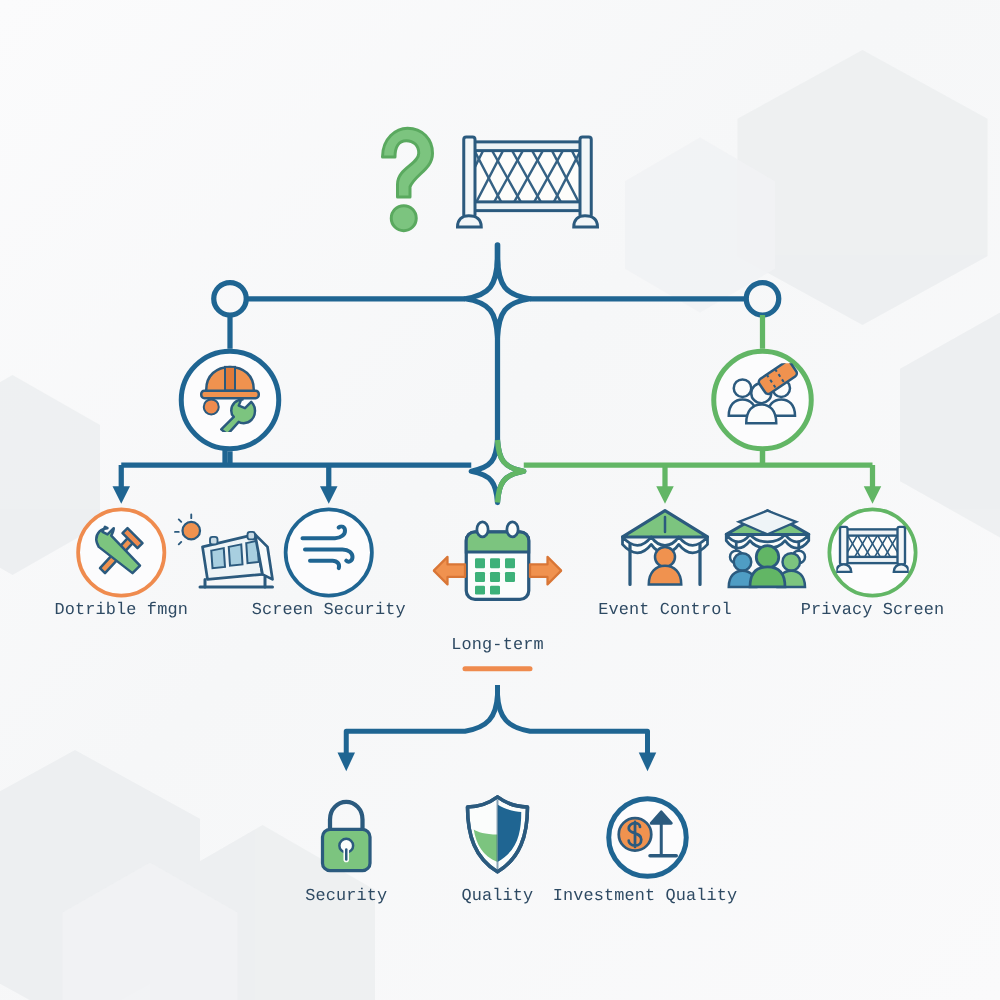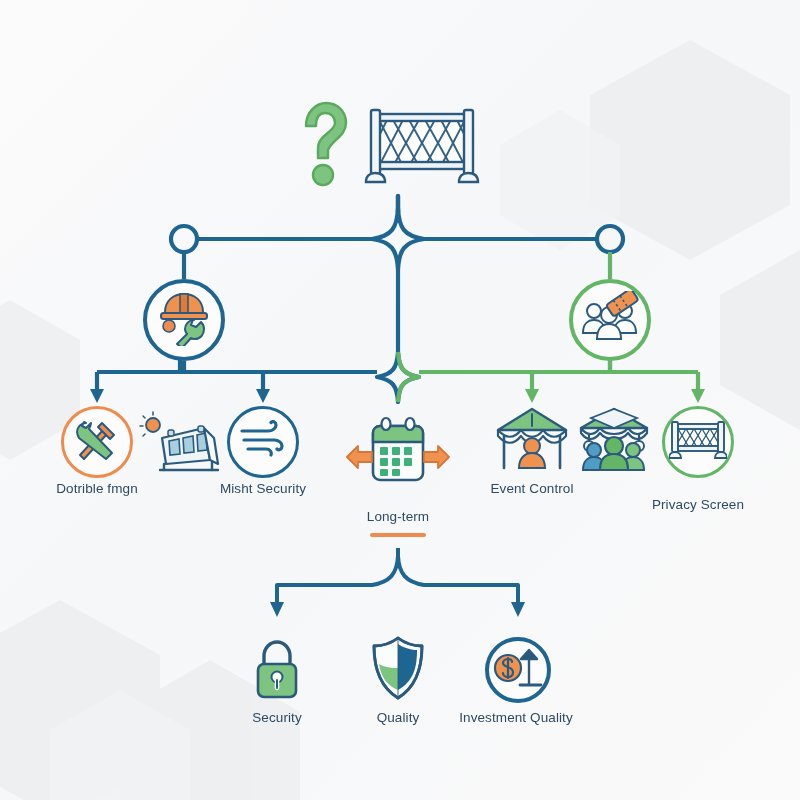--- a/index.html
+++ b/index.html
@@ -6,21 +6,21 @@
     margin: 0;
     padding: 0;
     background: #ffffff;
   }
   #canvas {
     position: relative;
     width: 800px;
     height: 800px;
     overflow: hidden;
     background: linear-gradient(135deg, #fbfbfc 0%, #f6f7f8 45%, #fafafb 100%);
-    font-family: Liberation Sans, sans-serif;
+    font-family: Liberation Mono, monospace;
   }
   #bg-hex {
     position: absolute;
     left: 0; top: 0;
     width: 800px; height: 800px;
     pointer-events: none;
   }
   #wires {
     position: absolute;
     left: 0; top: 0;
@@ -208,21 +208,21 @@
   <div class="ring" style="left:263px; top:442px; width:72px; height:72px; border:3.6px solid #1f6592;"></div>
   <div class="node" style="left:263px; top:442px;">
     <svg width="50" height="40" viewBox="0 0 50 40">
       <g fill="none" stroke="#1f6592" stroke-width="3.2" stroke-linecap="round">
         <path d="M4,11 L30,11 C35,11 38,8 38,5 C38,2 35,0.5 33,2.5"></path>
         <path d="M6,20 L36,20 C41,20 44,23 44,26 C44,29 41,31 39,29"></path>
         <path d="M10,29 L28,29 C32,29 34,32 33,35"></path>
       </g>
     </svg>
   </div>
-  <div class="label" style="left:263px; top:481px;">Misht Security</div>
+  <div class="label" style="left:263px; top:481px;">Screen Security</div>
 
   <div class="node" style="left:398px; top:455px;">
     <svg width="104" height="78" viewBox="0 0 104 78">
       <rect x="27" y="12" width="50" height="54" rx="7" fill="#fbfdfc" stroke="#2b5a7e" stroke-width="2.6"></rect>
       <path d="M27,19 C27,15 30,12 34,12 L70,12 C74,12 77,15 77,19 L77,28 L27,28 Z" fill="#7cc47f" stroke="#2b5a7e" stroke-width="2.4"></path>
       <ellipse cx="40" cy="10" rx="4.5" ry="6" fill="#fbfdfc" stroke="#2b5a7e" stroke-width="2.2"></ellipse>
       <ellipse cx="64" cy="10" rx="4.5" ry="6" fill="#fbfdfc" stroke="#2b5a7e" stroke-width="2.2"></ellipse>
       <g fill="#3db179">
         <rect x="34" y="33" width="8" height="8" rx="1"></rect>
           <rect x="46" y="33" width="8" height="8" rx="1"></rect>
@@ -278,21 +278,21 @@
         <path d="M50,8 L37,30 M42,8 L29,30 M34,8 L21,30 M26,8 L13,30 M18,8 L8,25"></path>
       </g>
       <rect x="6" y="5" width="46" height="5" fill="#eef3f6" stroke="#2b5a7e" stroke-width="1.9"></rect>
       <rect x="6" y="27" width="46" height="5" fill="#eef3f6" stroke="#2b5a7e" stroke-width="1.9"></rect>
       <rect x="3" y="3" width="6" height="30" rx="1.5" fill="#f2f6f8" stroke="#2b5a7e" stroke-width="1.9"></rect>
       <rect x="49" y="3" width="6" height="30" rx="1.5" fill="#f2f6f8" stroke="#2b5a7e" stroke-width="1.9"></rect>
       <path d="M0,39 C0,35 3,33 6,33 C9,33 12,35 12,39 Z" fill="#f2f6f8" stroke="#2b5a7e" stroke-width="1.9"></path>
       <path d="M46,39 C46,35 49,33 52,33 C55,33 58,35 58,39 Z" fill="#f2f6f8" stroke="#2b5a7e" stroke-width="1.9"></path>
     </svg>
   </div>
-  <div class="label" style="left:698px; top:481px;margin-top:16px;">Privacy Screen</div>
+  <div class="label" style="left:698px; top:481px;">Privacy Screen</div>
 
   <div class="node" style="left:277px; top:672px;">
     <svg width="52" height="62" viewBox="0 0 52 62">
       <path d="M13,26 L13,17 C13,9 19,3 26,3 C33,3 39,9 39,17 L39,26" fill="none" stroke="#2b5a7e" stroke-width="3.4"></path>
       <rect x="7" y="25" width="38" height="33" rx="6" fill="#7cc47f" stroke="#2b5a7e" stroke-width="2.6"></rect>
       <circle cx="26" cy="38" r="5.5" fill="#fbfdfc" stroke="#2b5a7e" stroke-width="2"></circle>
       <path d="M26,41 L26,49" stroke="#fbfdfc" stroke-width="4.5" stroke-linecap="round"></path>
       <path d="M26,41 L26,49" stroke="#2b5a7e" stroke-width="2" stroke-linecap="round"></path>
     </svg>
   </div>

